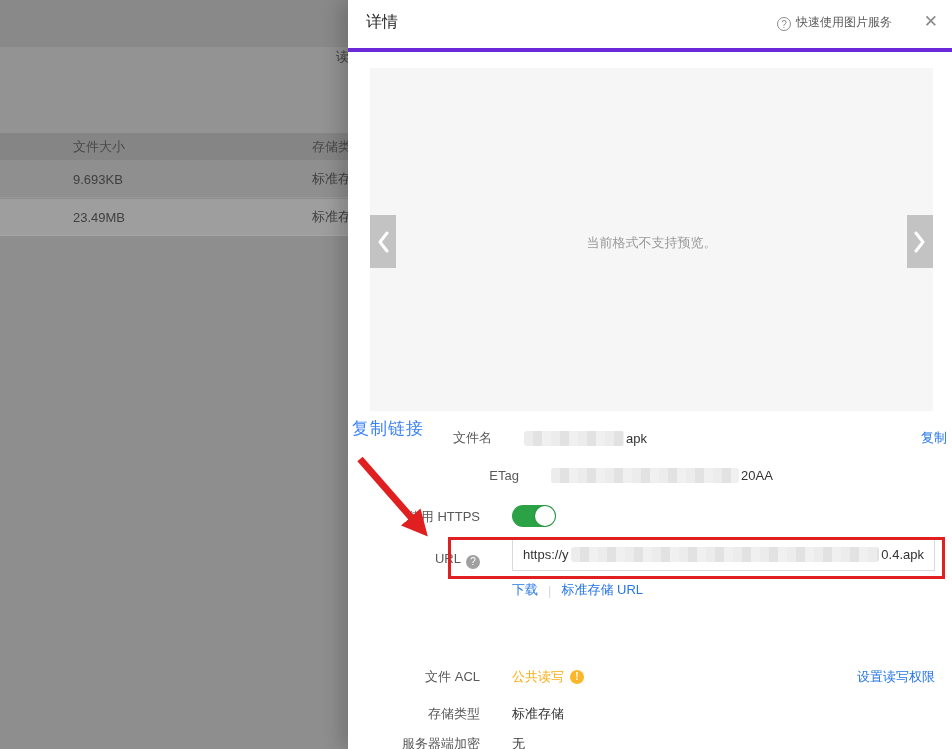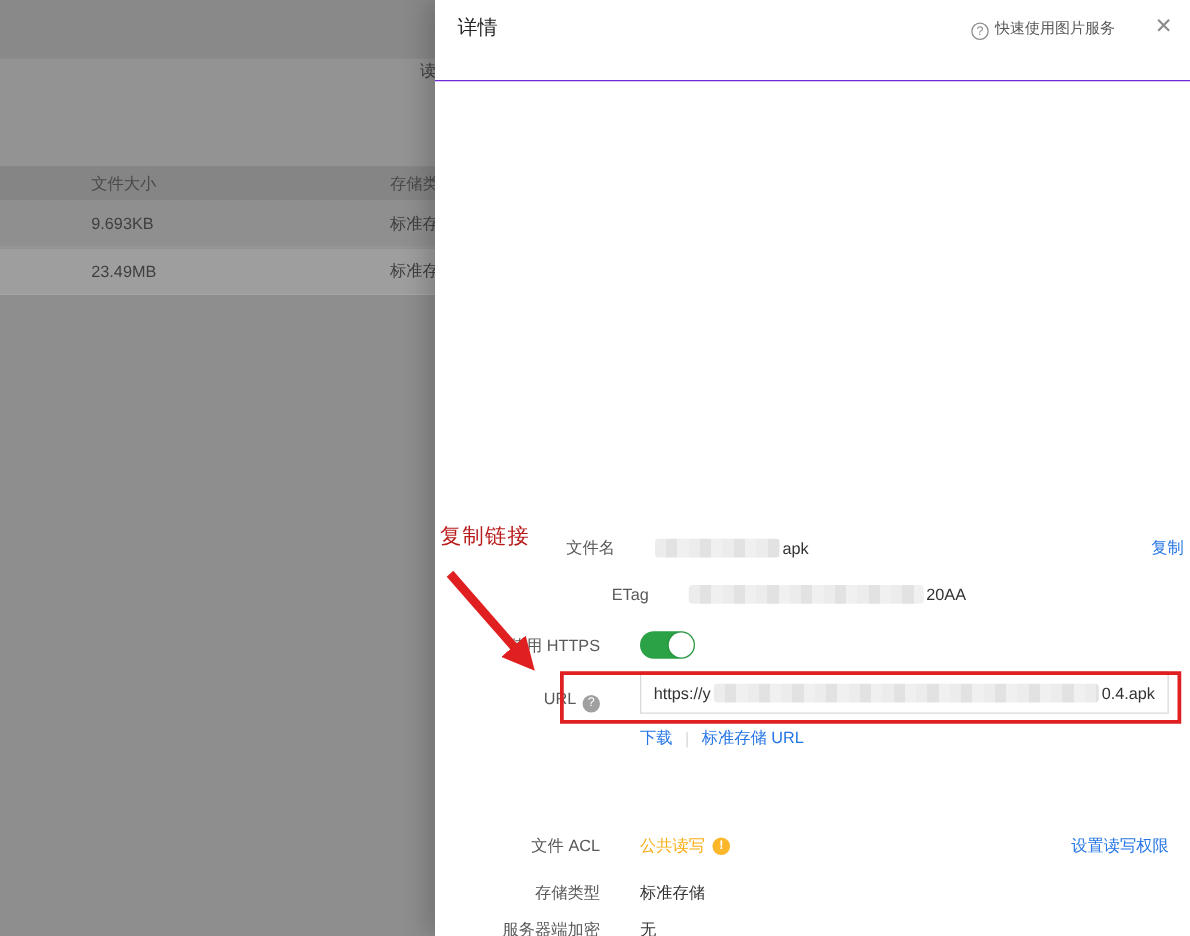--- a/index.html
+++ b/index.html
@@ -15,21 +15,21 @@
   .bg-partial-char { left:336px; top:48px; color:#3c3c3c; font-size:13px; white-space:nowrap; }
   .bg-th { left:0; top:133px; width:391px; height:28px; background:#858585; border-bottom:1px solid #909090; }
   .bg-row1 { left:0; top:161px; width:348px; height:37px; background:#8f8f8f; border-bottom:1px solid #999; }
   .bg-row2 { left:0; top:199px; width:348px; height:37px; background:#9e9e9e; border-bottom:1px solid #a5a5a5; }
   .bg-cell-size { left:73px; top:50%; transform:translateY(-50%); color:#3f3f3f; white-space:nowrap; position:absolute; }
   .bg-cell-store { left:312px; top:50%; transform:translateY(-50%); color:#3f3f3f; white-space:nowrap; position:absolute; }
   .bg-th .bg-cell-size, .bg-th .bg-cell-store { color:#4a4a4a; }
 
   
   #drawer { left:348px; top:0; width:604px; height:749px; background:#fff; box-shadow:-8px 0 18px rgba(0,0,0,.18); }
-  #drawer-header { left:0; top:0; width:604px; height:65px; border-bottom:1px solid #6d28d9; background:#fff; }
+  #drawer-header { left:0; top:0; width:604px; height:52px; border-bottom:4px solid #6d28d9; background:#fff; }
   .drawer-title { left:18px; top:12px; font-size:16px; color:#262626; }
   .help-wrap { right:60px; top:14px; color:#595959; font-size:12px; cursor:pointer; }
   .q-outline { display:inline-block; width:14px; height:14px; line-height:13px; border:1px solid #8c8c8c; border-radius:50%; text-align:center; font-size:10px; color:#8c8c8c; margin-right:5px; vertical-align:-2px; }
   .close-x { right:14px; top:11px; font-size:17px; color:#8c8c8c; cursor:pointer; }
 
   
   #preview { left:22px; top:68px; width:563px; height:343px; background:#f6f6f6; }
   .preview-msg { left:0; right:0; top:166px; text-align:center; color:#9b9b9b; font-size:13px; }
   .nav-btn { top:147px; width:26px; height:53px; background:#c3c3c3; cursor:pointer; display:flex; align-items:center; justify-content:center; }
   .nav-prev { left:0; }
@@ -48,21 +48,21 @@
   .toggle .knob { position:absolute; right:1px; top:1px; width:20px; height:20px; background:#fff; border-radius:50%; box-shadow:0 0 2px rgba(0,0,0,.25); }
 
   
   .url-input { position:absolute; left:164px; top:-15px; width:423px; height:30px; border:1px solid #d9d9d9; background:#fff; display:flex; align-items:center; padding:16px 10px; white-space:nowrap; overflow:hidden; }
   .q-filled { display:inline-block; width:14px; height:14px; line-height:14px; background:#a0a0a0; border-radius:50%; text-align:center; font-size:10px; color:#fff; margin-left:5px; vertical-align:-2px; }
   .warn-icon { display:inline-block; width:14px; height:14px; line-height:14px; background:#fbb62a; border-radius:50%; text-align:center; font-size:10px; color:#fff; font-weight:bold; margin-left:6px; }
   .acl-value { color:#faad14; }
 
   
   #red-box { left:100px; top:537px; width:497px; height:42px; border:3px solid #e02020; pointer-events:none; }
-  #anno-label { left:4px; top:417px; color:#b91c1c; font-size:17px; letter-spacing:1px; white-space:nowrap; }
+  #anno-label { left:4px; top:417px; color:#3b82f6; font-size:17px; letter-spacing:1px; white-space:nowrap; }
   #anno-arrow { left:2px; top:445px; pointer-events:none; }
 </style>
 </head>
 <body>
 
 <div id="stage">
 
   <div id="backdrop" class="abs">
     <div class="bg-band-top abs"></div>
     <div class="bg-band-sub abs"></div>
@@ -85,20 +85,33 @@
   <div id="drawer" class="abs">
 
     <div id="drawer-header" class="abs">
       <span class="drawer-title abs">详情</span>
       <span class="help-wrap abs">
         <span class="q-outline">?</span><span>快速使用图片服务</span>
       </span>
       <span class="close-x abs">✕</span>
     </div>
 
+    <div id="preview" class="abs">
+      <div class="preview-msg abs">当前格式不支持预览。</div>
+      <div class="nav-btn nav-prev abs">
+        <svg width="12" height="22" viewBox="0 0 12 22">
+          <polyline points="10,2 3,11 10,20" fill="none" stroke="#ffffff" stroke-width="3" stroke-linecap="round" stroke-linejoin="round"></polyline>
+        </svg>
+      </div>
+      <div class="nav-btn nav-next abs">
+        <svg width="12" height="22" viewBox="0 0 12 22">
+          <polyline points="2,2 9,11 2,20" fill="none" stroke="#ffffff" stroke-width="3" stroke-linecap="round" stroke-linejoin="round"></polyline>
+        </svg>
+      </div>
+    </div>
 
     <div class="f-row abs" style="top:430px; height:16px;margin-left:12px;">
       <span class="row-label">文件名</span>
       <span class="row-value">
         <span class="redact" style="width:100px; margin-right:2px;"></span>
         <span>apk</span>
       </span>
       <span class="row-action">复制</span>
     </div>
 

